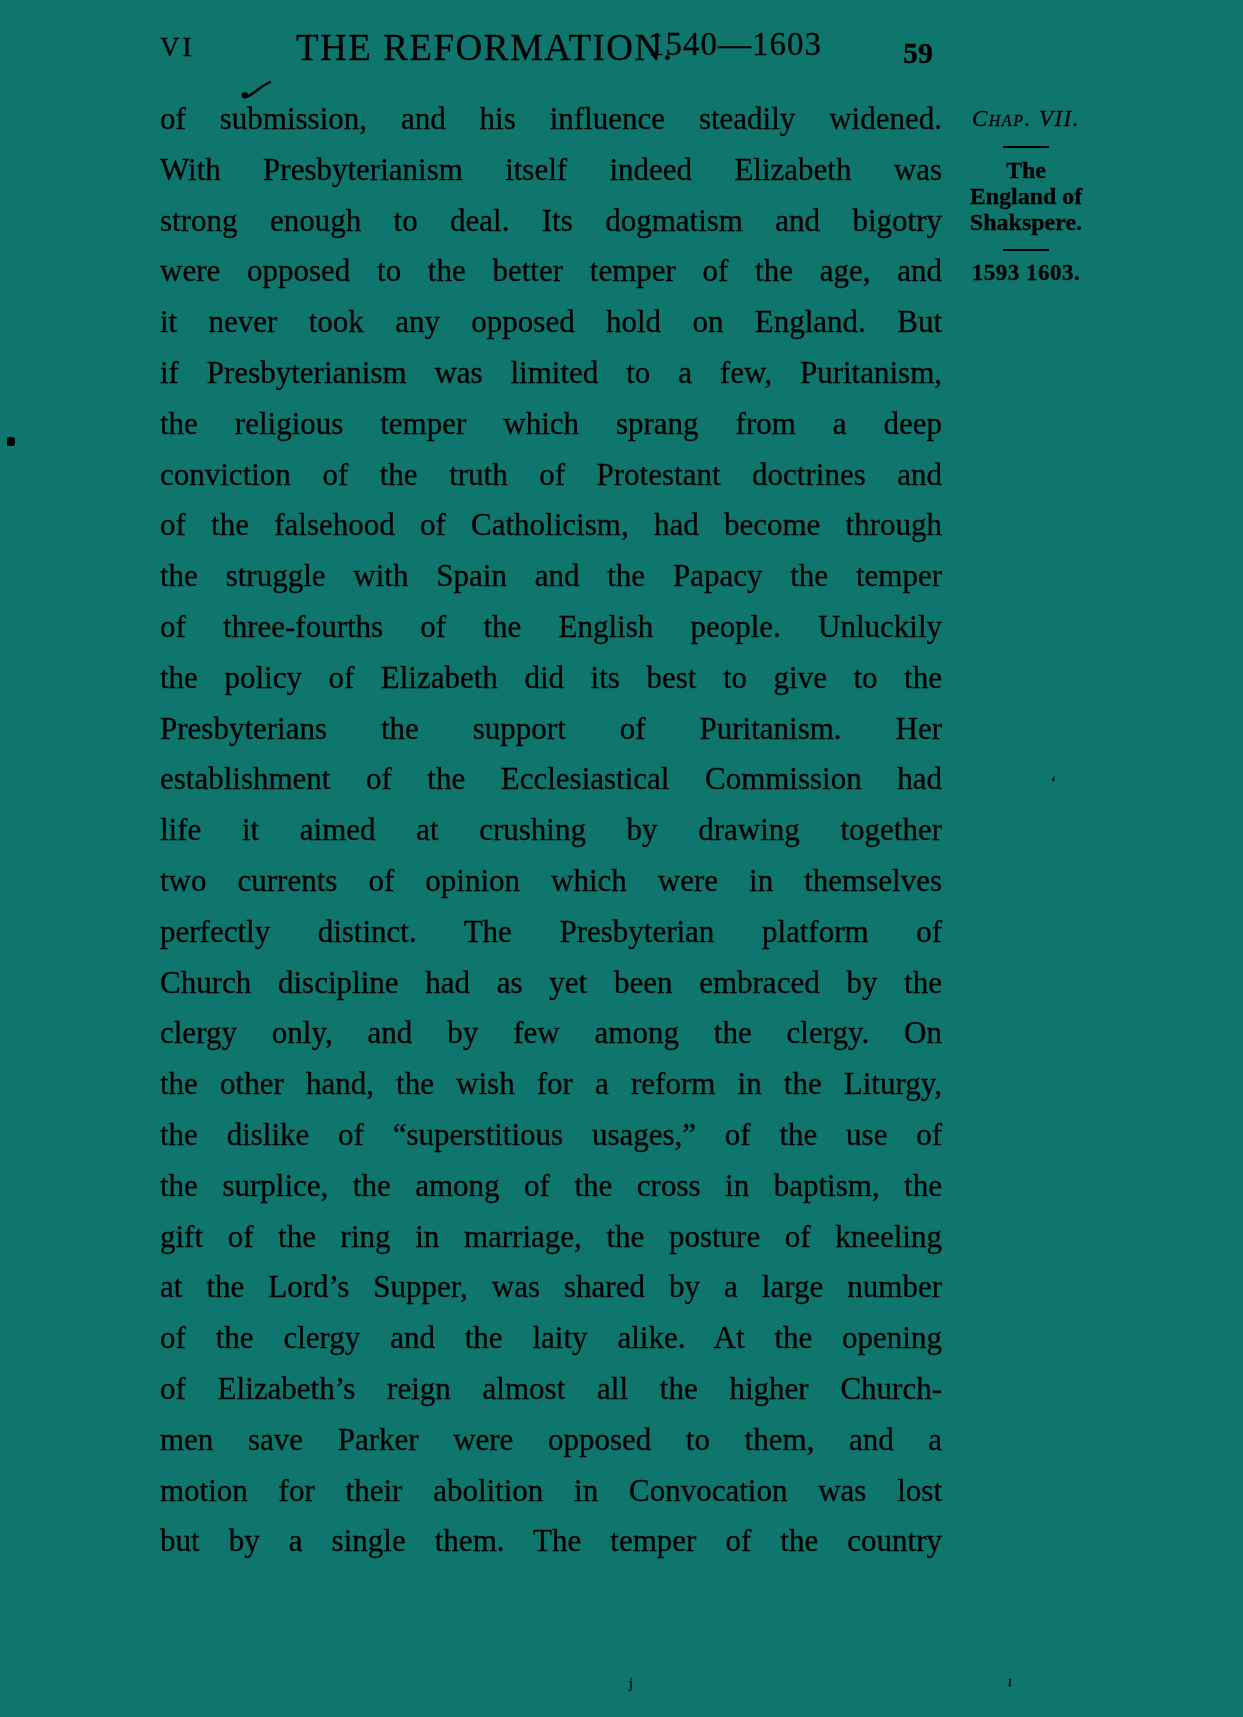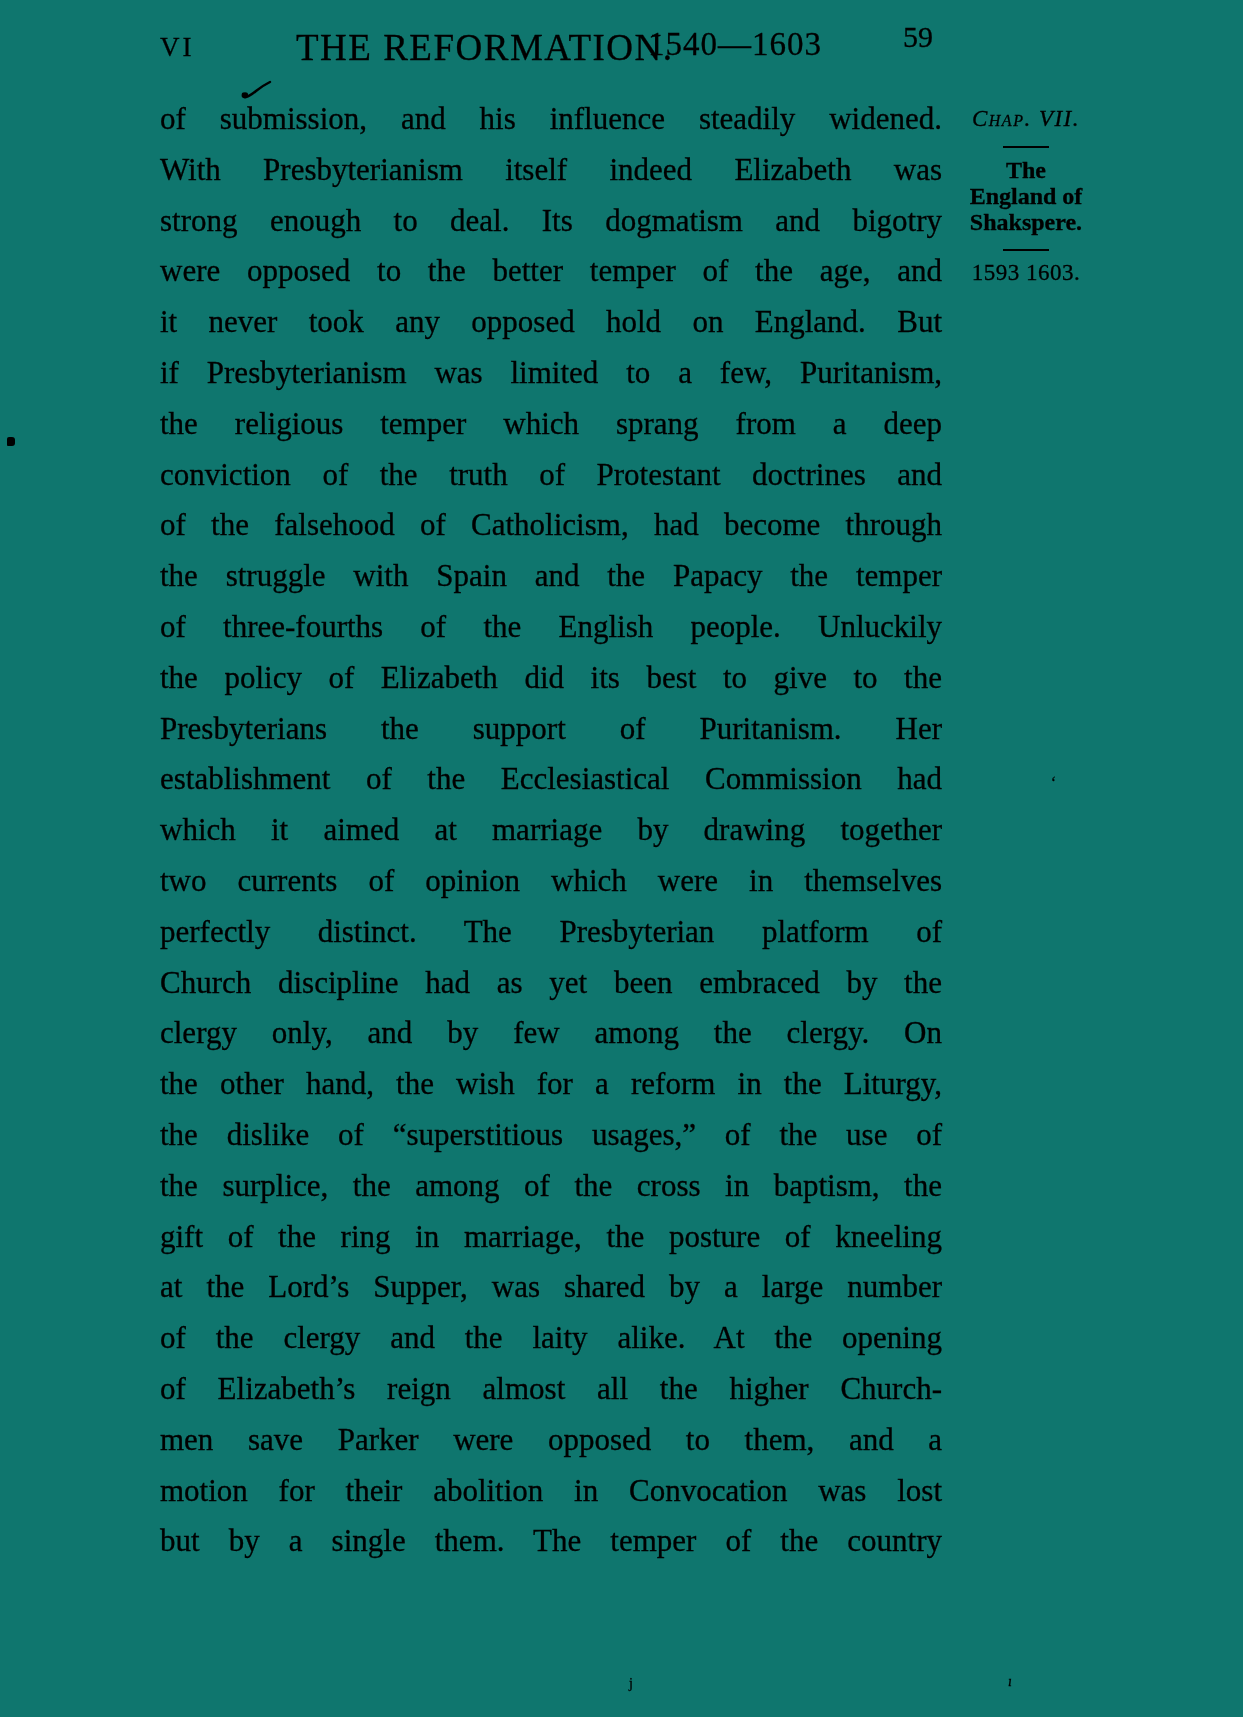--- a/index.html
+++ b/index.html
@@ -9,39 +9,39 @@
     background:#0f766e;
     color:#000;
     font-family:"Liberation Serif","DejaVu Serif",serif;
     overflow:hidden;
     -webkit-text-stroke:0.3px #000;
   }
   
   .hdr-left{position:absolute;left:160px;top:32px;font-size:27px;letter-spacing:3px;}
   .hdr-title{position:absolute;left:296px;top:26px;font-size:37px;letter-spacing:1.5px;}
   .hdr-dates{position:absolute;left:648px;top:26px;font-size:33px;letter-spacing:1px;}
-  .hdr-page{position:absolute;left:903px;top:20px;font-size:30px;}
+  .hdr-page{position:absolute;left:903px;top:36px;font-size:30px;font-weight:bold;}
   
   .flourish{position:absolute;left:240px;top:76px;}
   
   .body-text{position:absolute;left:160px;top:94px;width:782px;}
   .line{
     height:50.8px;line-height:50.8px;
     font-size:31px;
     text-align:justify;
     text-align-last:justify;
     overflow:visible;
     white-space:normal;
   }
   
   .margin-notes{position:absolute;left:952px;top:106px;width:148px;text-align:center;}
   .m-chap{font-size:23px;font-variant:small-caps;letter-spacing:1.5px;font-style:italic;}
   .m-rule{width:46px;height:2px;background:#000;margin:14px auto 9px auto;}
   .m-title{font-weight:bold;font-size:24px;line-height:26px;}
-  .m-dates{font-weight:normal;font-size:23px;margin-top:9px;letter-spacing:0.5px;}
+  .m-dates{font-weight:bold;font-size:23px;margin-top:9px;letter-spacing:0.5px;}
   
   .speck-left{position:absolute;left:7px;top:437px;width:8px;height:9px;background:#000;border-radius:2px 3px 3px 1px;}
   .tick-right{position:absolute;left:1050px;top:774px;font-size:16px;font-style:italic;}
   .mark-bottom-left{position:absolute;left:629px;top:1676px;font-size:14px;}
   .mark-bottom-right{position:absolute;left:1008px;top:1674px;font-size:14px;font-style:italic;}
 </style>
 </head>
 <body>
 
 <div class="page">
@@ -66,21 +66,21 @@
     <div class="line">it never took any opposed hold on England. But</div>
     <div class="line">if Presbyterianism was limited to a few, Puritanism,</div>
     <div class="line">the religious temper which sprang from a deep</div>
     <div class="line">conviction of the truth of Protestant doctrines and</div>
     <div class="line">of the falsehood of Catholicism, had become through</div>
     <div class="line">the struggle with Spain and the Papacy the temper</div>
     <div class="line">of three-fourths of the English people. Unluckily</div>
     <div class="line">the policy of Elizabeth did its best to give to the</div>
     <div class="line">Presbyterians the support of Puritanism. Her</div>
     <div class="line">establishment of the Ecclesiastical Commission had</div>
-    <div class="line">which it aimed at marriage by drawing together</div>
+    <div class="line">life it aimed at crushing by drawing together</div>
     <div class="line">two currents of opinion which were in themselves</div>
     <div class="line">perfectly distinct. The Presbyterian platform of</div>
     <div class="line">Church discipline had as yet been embraced by the</div>
     <div class="line">clergy only, and by few among the clergy. On</div>
     <div class="line">the other hand, the wish for a reform in the Liturgy,</div>
     <div class="line">the dislike of “superstitious usages,” of the use of</div>
     <div class="line">the surplice, the among of the cross in baptism, the</div>
     <div class="line">gift of the ring in marriage, the posture of kneeling</div>
     <div class="line">at the Lord’s Supper, was shared by a large number</div>
     <div class="line">of the clergy and the laity alike. At the opening</div>

